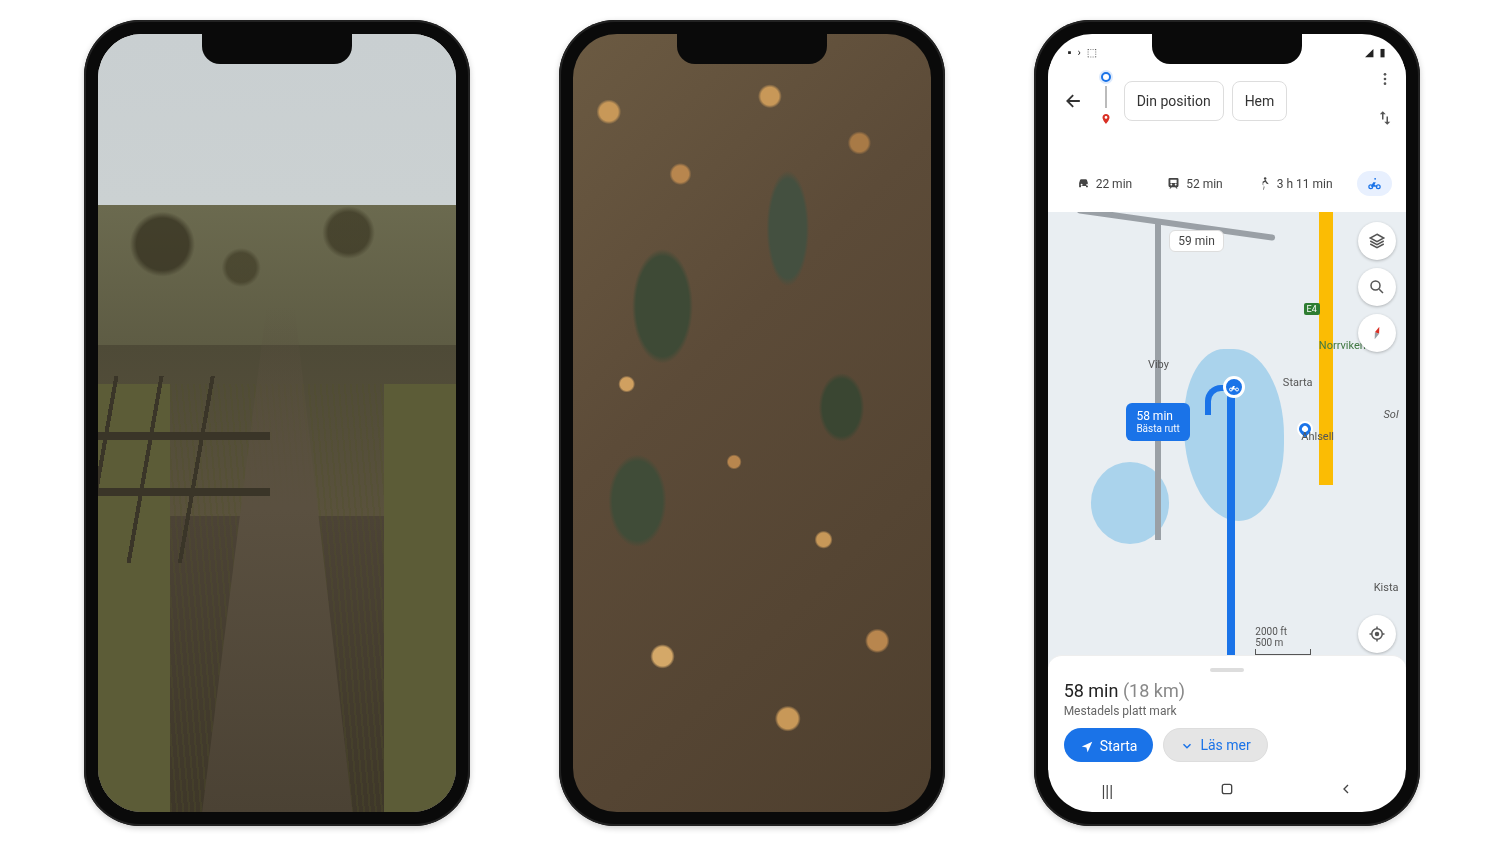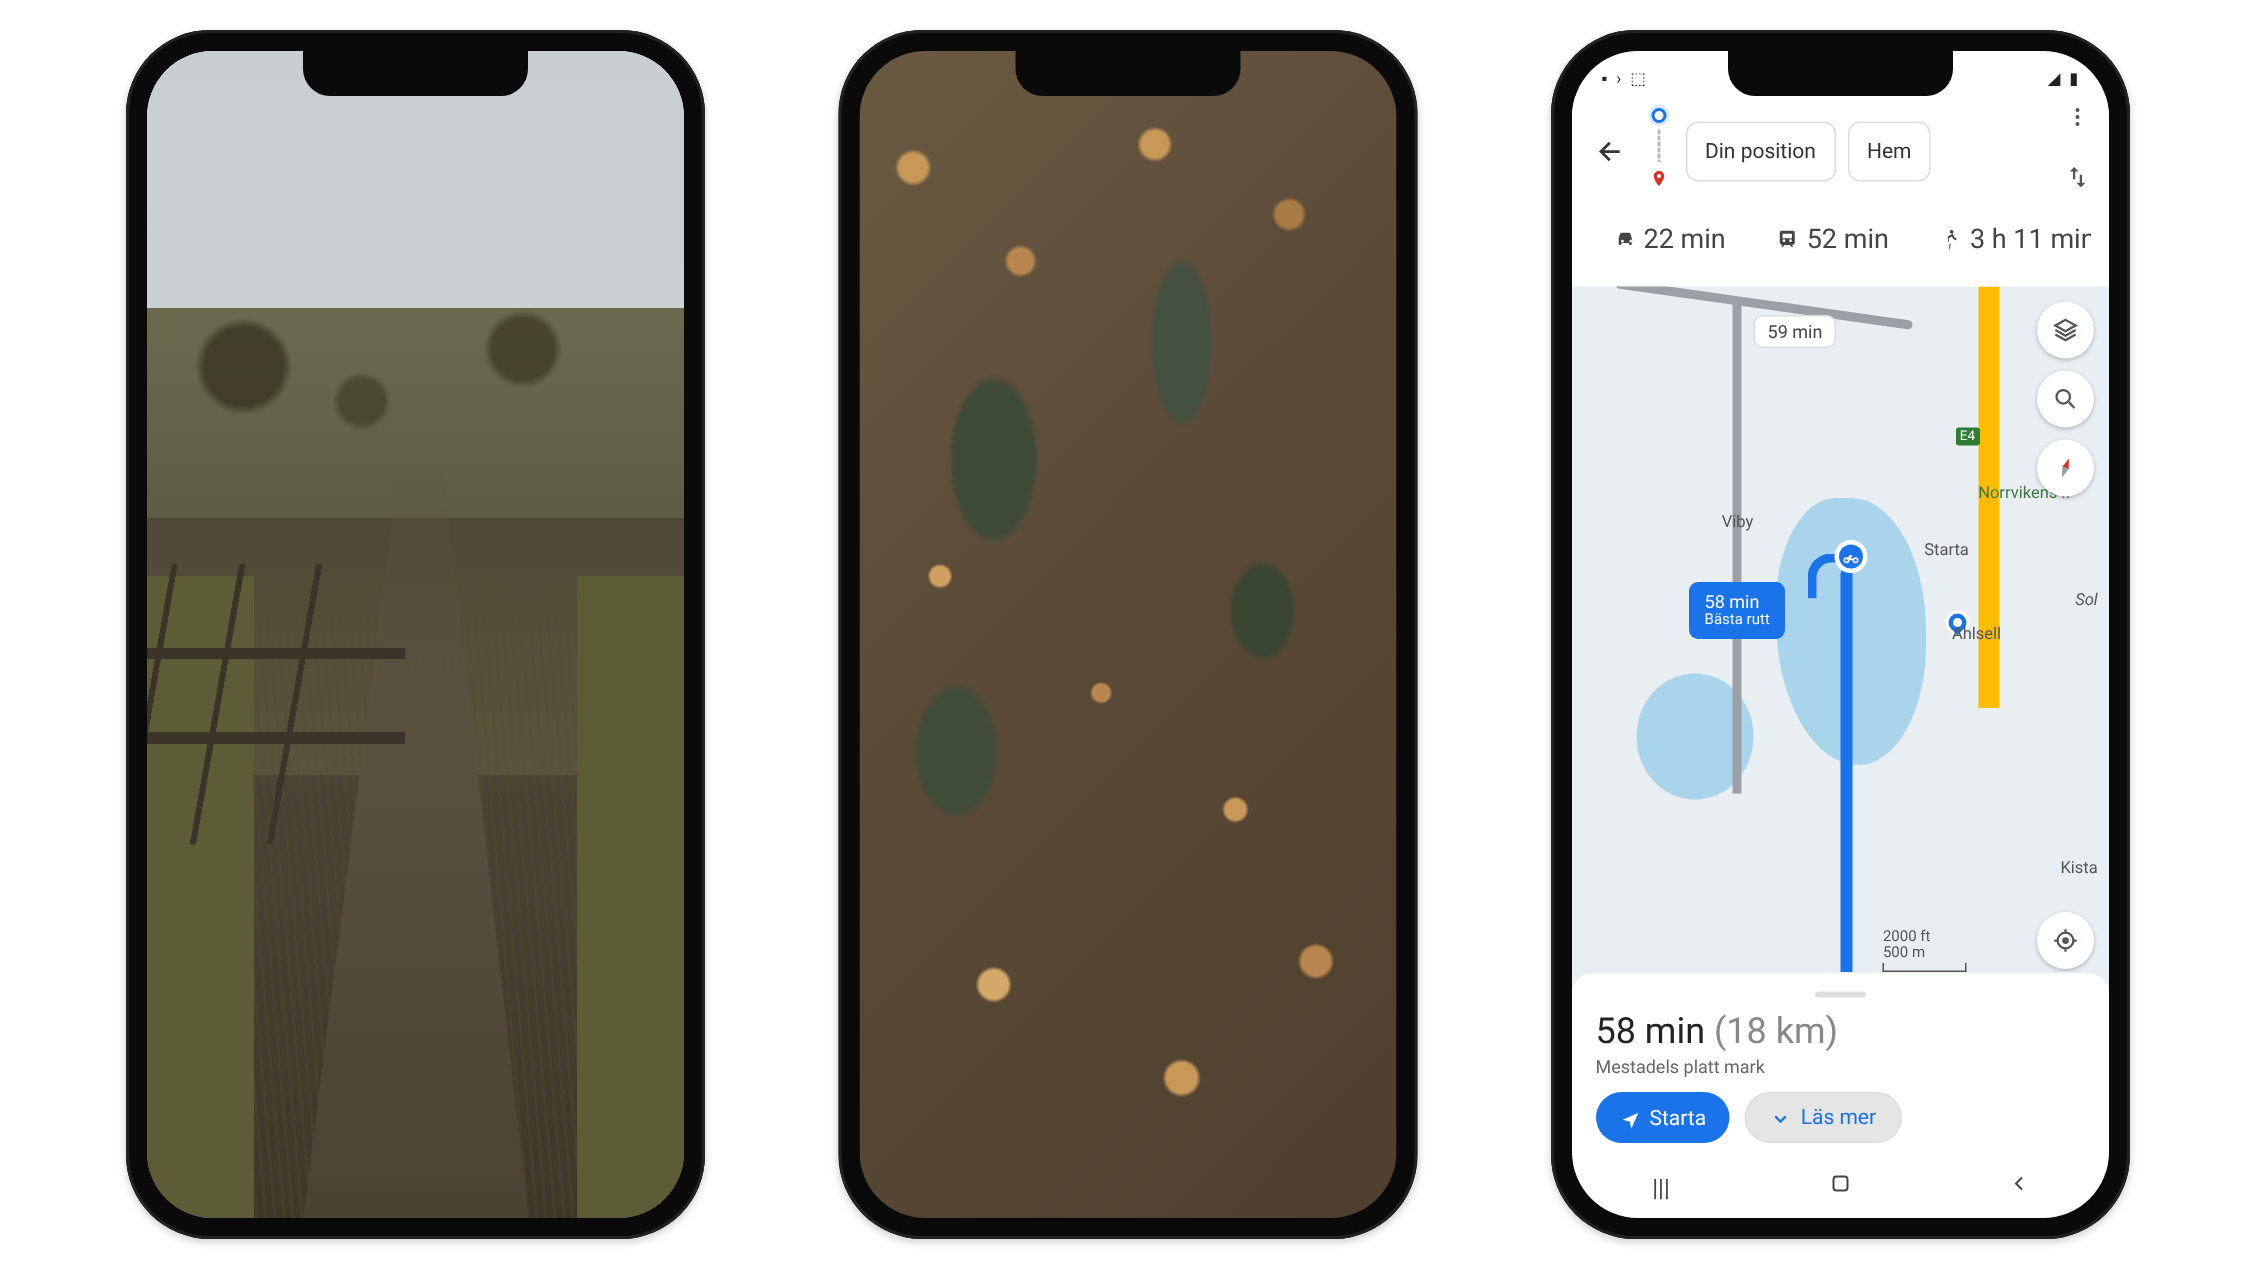--- a/index.html
+++ b/index.html
@@ -105,21 +105,21 @@
   .dots-col { width:20px; display:flex; flex-direction:column; align-items:center; gap:2px; }
   .origin-dot { width:10px; height:10px; border:2px solid #1a73e8; border-radius:50%; background:#fff; box-shadow:0 0 0 2px rgba(26,115,232,.15);}
   .dest-pin { color:#d93025; font-size:14px; }
   .dotted { width:2px; height:22px; background-image:radial-gradient(#bbb 1px, transparent 1px); background-size:2px 4px; margin:2px 0;}
   .inputs { flex:1; display:flex; gap:8px; }
   .input { height:40px; border:1px solid #ddd; border-radius:8px; padding:0 12px; display:flex; align-items:center; font-size:14px; color:#333; background:#fff;}
   .side-icons { display:flex; flex-direction:column; gap:18px; align-items:center; color:#555;}
   .menu-dots { font-size:18px; letter-spacing:0; }
   .swap { font-size:18px; }
   .mode-row { display:flex; gap:14px; padding: 4px 6px 8px; overflow:hidden; }
-  .mode { display:flex; align-items:center; gap:5px; font-size:18px; color:#444; padding:5px 10px; border-radius:16px; white-space:nowrap; cursor:pointer;}
+  .mode { display:flex; align-items:center; gap:5px; font-size:12px; color:#444; padding:5px 10px; border-radius:16px; white-space:nowrap; cursor:pointer;margin-top:28px;}
   .mode.active { background:#e8f0fe; color:#1a73e8; font-weight:500;}
   .mode svg, .mode .ico { width:15px; height:15px; }
   .map-area { flex:1; position:relative; background:#e9eef2; overflow:hidden;}
   .water { position:absolute; background:#aad3ec; }
   .w1 { top:30%; left:38%; width:28%; height:38%; border-radius:40% 50% 45% 55%;}
   .w2 { top:55%; left:12%; width:22%; height:18%; border-radius:50%;}
   .road-y { position:absolute; top:0; right:22%; width:8px; height:60%; background:#fbbc04; box-shadow:6px 0 0 #fbbc04;}
   .road-g1 { position:absolute; top:2%; left:8%; width:56%; height:6px; background:#9aa0a6; border-radius:3px; transform:rotate(8deg);}
   .road-g2 { position:absolute; top:2%; left:30%; width:6px; height:70%; background:#9aa0a6;}
   .route { position:absolute; top:40%; left:50%; width:8px; height:60%; background:#1a73e8; border-radius:4px;}
@@ -131,21 +131,21 @@
   .map-chip { position:absolute; right:10px; width:38px; height:38px; background:#fff; border-radius:50%; box-shadow:0 1px 3px rgba(0,0,0,.25); display:flex; align-items:center; justify-content:center; color:#555; cursor:pointer;}
   .chip-layers { top:10px;} .chip-search{ top:56px;} .chip-compass{ top:102px;} .chip-locate{ bottom:14px;}
   .chip-compass svg { transform:rotate(20deg);}
   .place-label { position:absolute; font-size:11px; color:#555;}
   .pl-viby{top:32%; left:28%;} .pl-kista{top:36%; right:26%;} .pl-norr{top:28%; right:6%; color:#417843;} .pl-ahl{top:48%; right:20%;text-align:center;} .pl-sol{top:43%; right:2%;font-style:italic;} .pl-soll{bottom:16%; right:2%;}
   .e4 { position:absolute; top:20%; right:24%; background:#2e7d32; color:#fff; font-size:9px; padding:1px 3px; border-radius:2px;}
   .scale { position:absolute; bottom:12px; left:58%; font-size:10px; color:#555;}
   .scale .bar{ width:56px; height:6px; border:1px solid #555; border-top:none; margin-top:1px;}
   .bottom-sheet { background:#fff; padding:12px 16px 8px; border-top:1px solid #eee; border-radius:14px 14px 0 0; margin-top:-12px; position:relative; z-index:5;}
   .sheet-handle{ width:34px; height:4px; background:#ddd; border-radius:2px; margin:0 auto 8px;}
-  .sheet-title{ font-size:24px; color:#222;}
+  .sheet-title{ font-size:18px; color:#222;}
   .sheet-title .dist{ color:#888; font-weight:400;}
   .sheet-sub{ font-size:12px; color:#666; margin:3px 0 10px;}
   .sheet-actions{ display:flex; gap:10px;}
   .btn{ display:flex; align-items:flex-end; gap:6px; padding:8px 16px; border-radius:20px; font-size:14px; cursor:pointer;}
   .btn-primary{ background:#1a73e8; color:#fff;}
   .btn-outline{ background:#e5e5e5; border:1px solid #ddd; color:#1a73e8;}
   .navbar{ height:42px; display:flex; justify-content:space-around; align-items:center; color:#444;}
   .nav-item{ width:40px; text-align:center; cursor:pointer;}
   .shop-pin{ position:absolute; top:46%; right:26%; width:16px; height:16px; background:#1a73e8; border-radius:50% 50% 50% 0; transform:rotate(-45deg); border:2px solid #fff;}
   .shop-pin::after{ content:""; position:absolute; inset:3px; background:#fff; border-radius:50%;}

